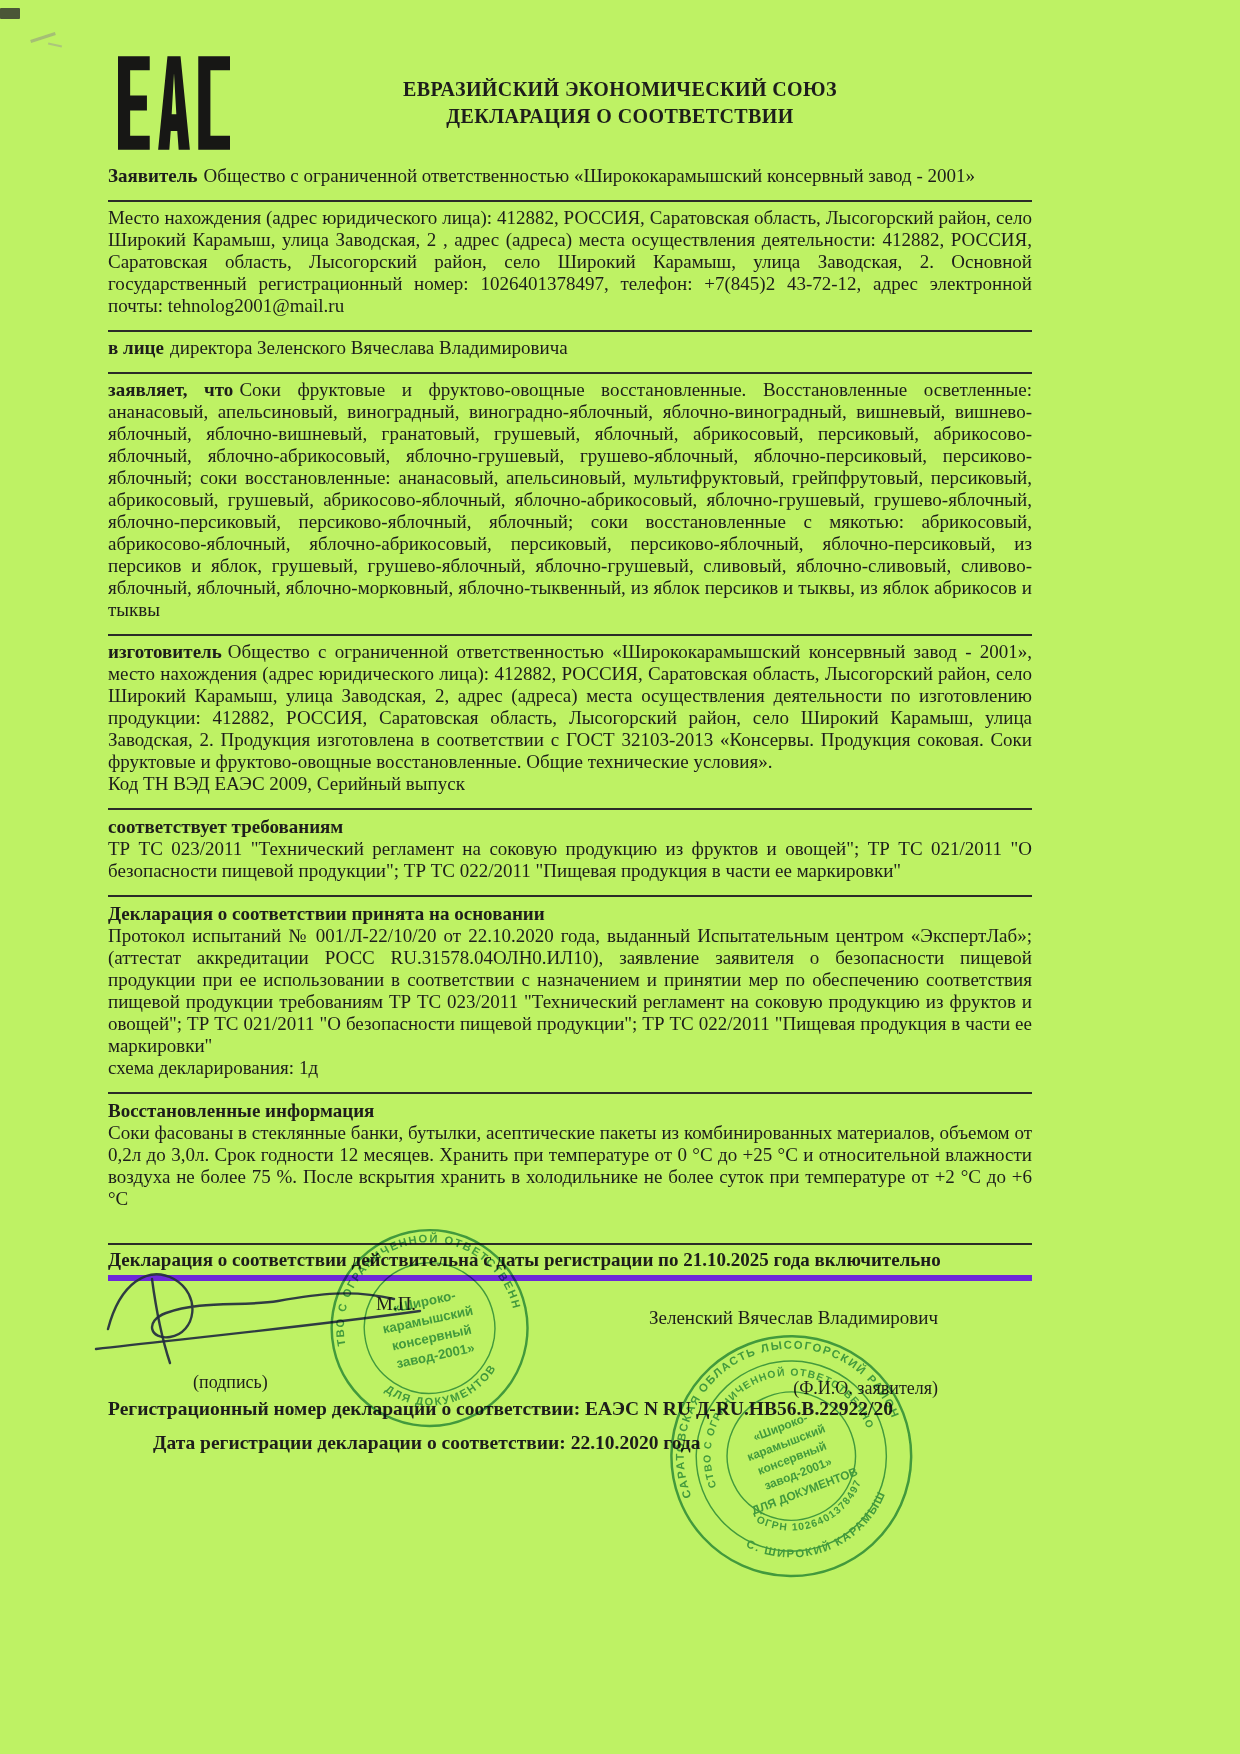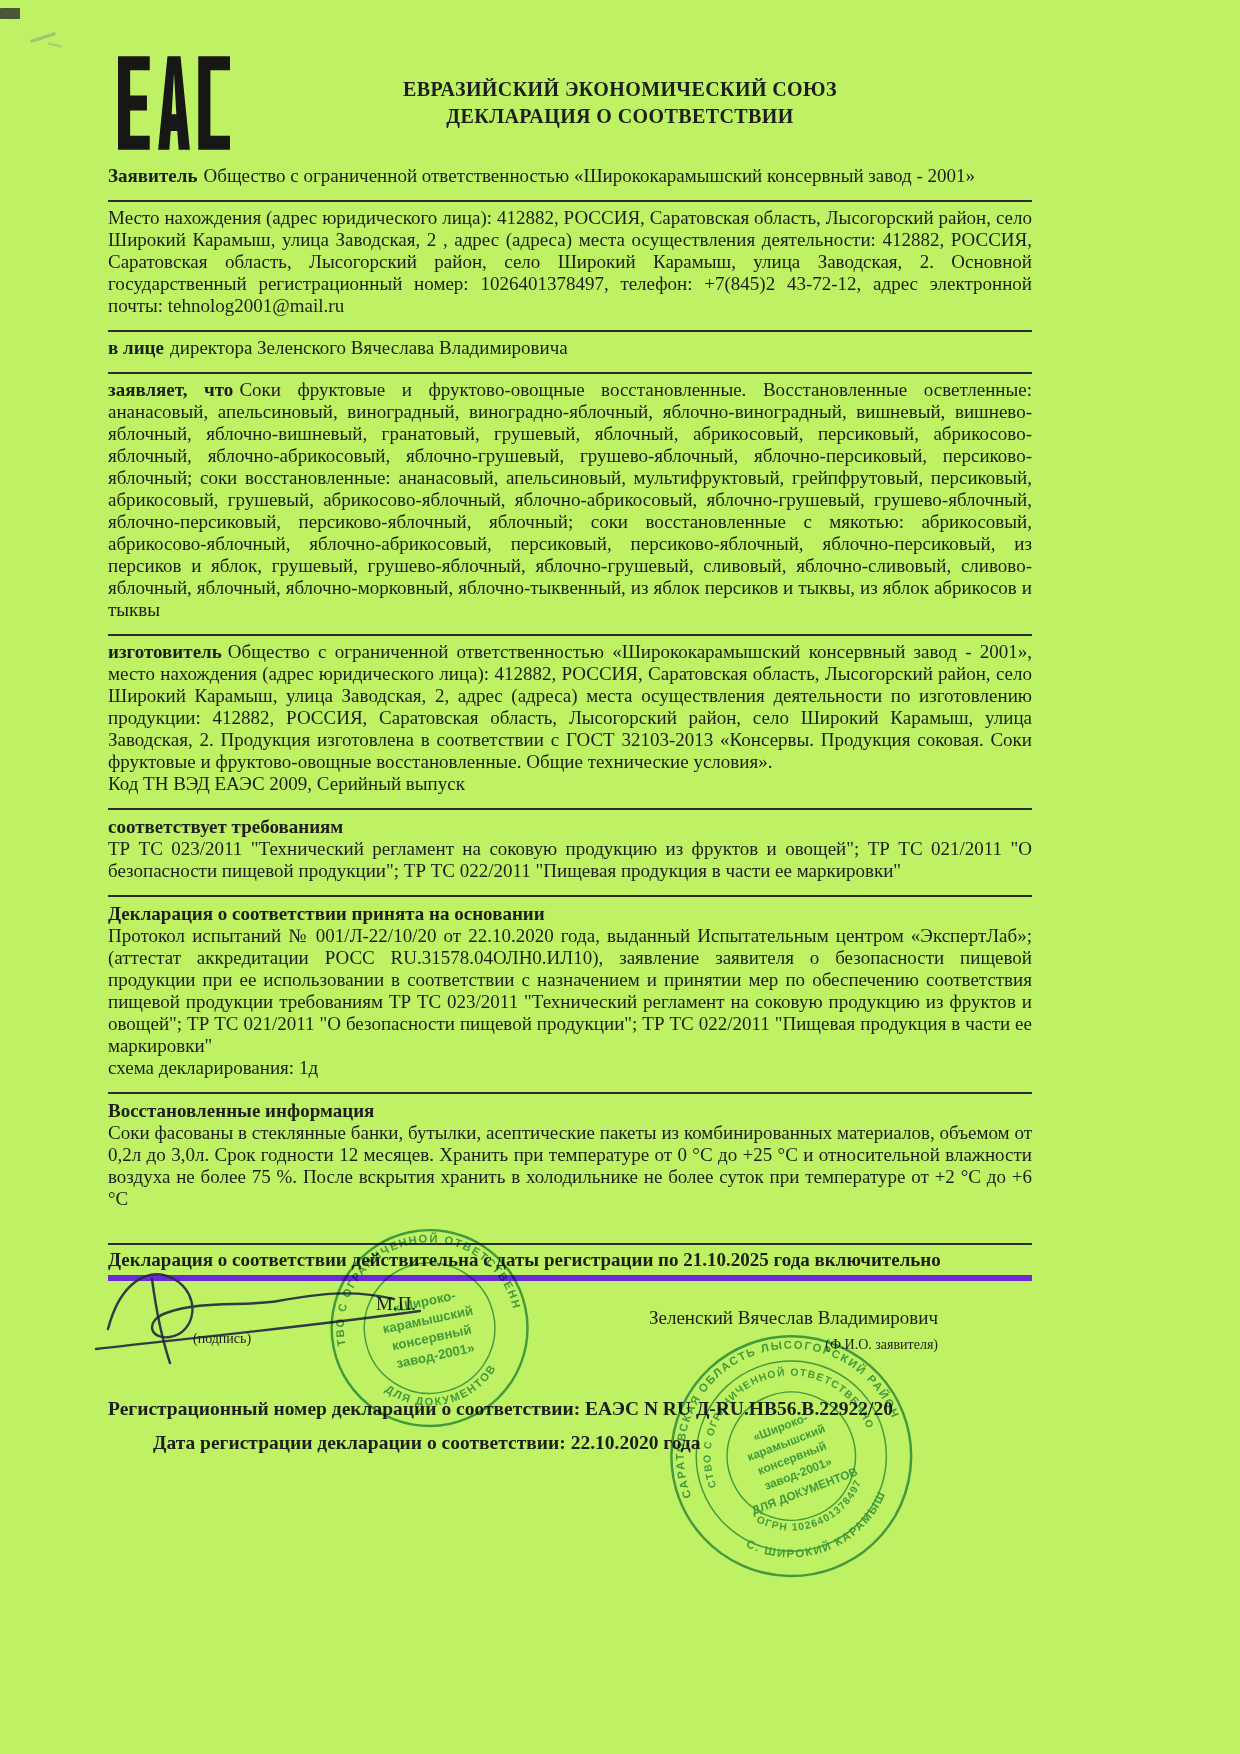--- a/index.html
+++ b/index.html
@@ -25,21 +25,21 @@
   .just { text-align:justify; }
   b.lead { margin-right:.32em; }
   .heading { font-weight:bold; font-size:19px; line-height:23px; }
 
   .validity {
     margin-top:20px; font-weight:bold; font-size:19px; line-height:23px;
     border-top:2px solid #2b2b28; border-bottom:6px solid #6d28d9; padding:3px 0 4px;
   }
 
   .sign-area { position:relative; height:112px; }
-  .sign-area .caption { position:absolute; font-size:14px; }
+  .sign-area .caption { position:absolute; font-size:18px;margin-top:41px; }
   .podpis { left:85px; top:50px; }
   .mp { position:absolute; left:268px; top:12px; font-size:19px; }
   .fio-name { position:absolute; left:470px; top:26px; width:360px; text-align:right; font-size:19px; }
   .fio { left:470px; top:56px; width:360px; text-align:right; }
 
   .signature { position:absolute; left:-18px; top:-34px; }
   .signature path { fill:none; stroke:currentColor; stroke-width:2.4; stroke-linecap:round; opacity:.92; }
   .sig-ink { color:#232c3f; }
 
   .reg { margin-top:4px; font-weight:bold; font-size:19.5px; line-height:24px; }

